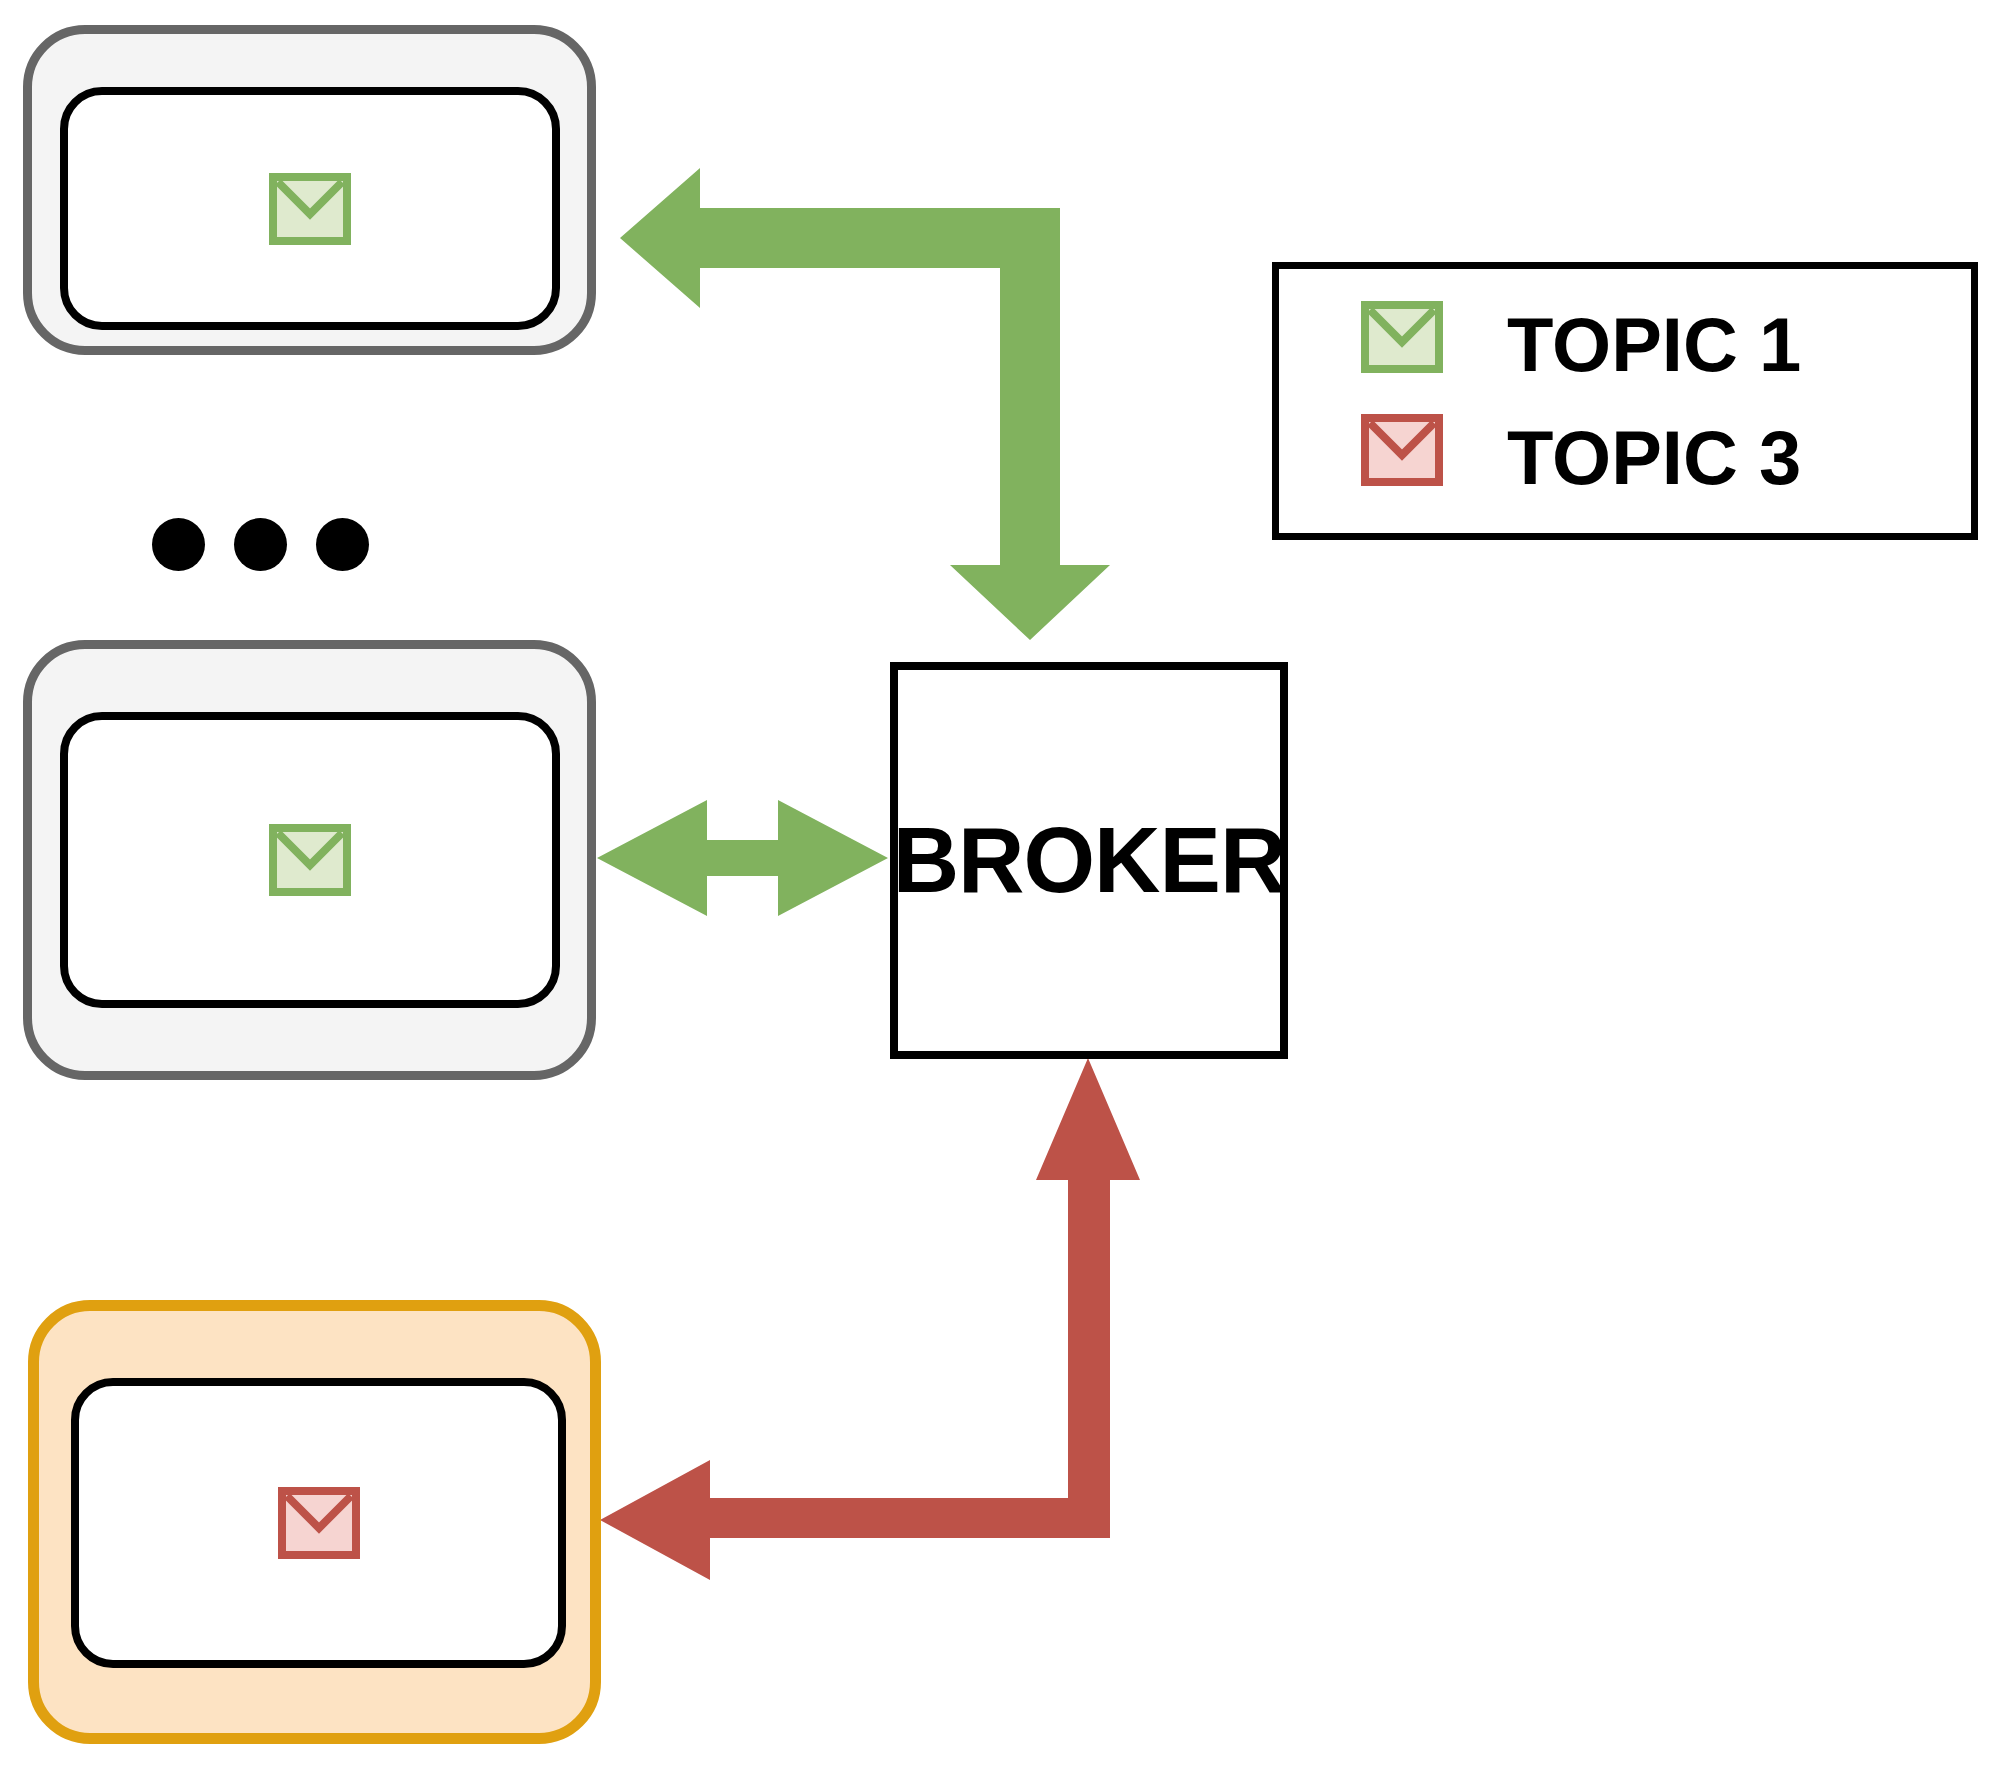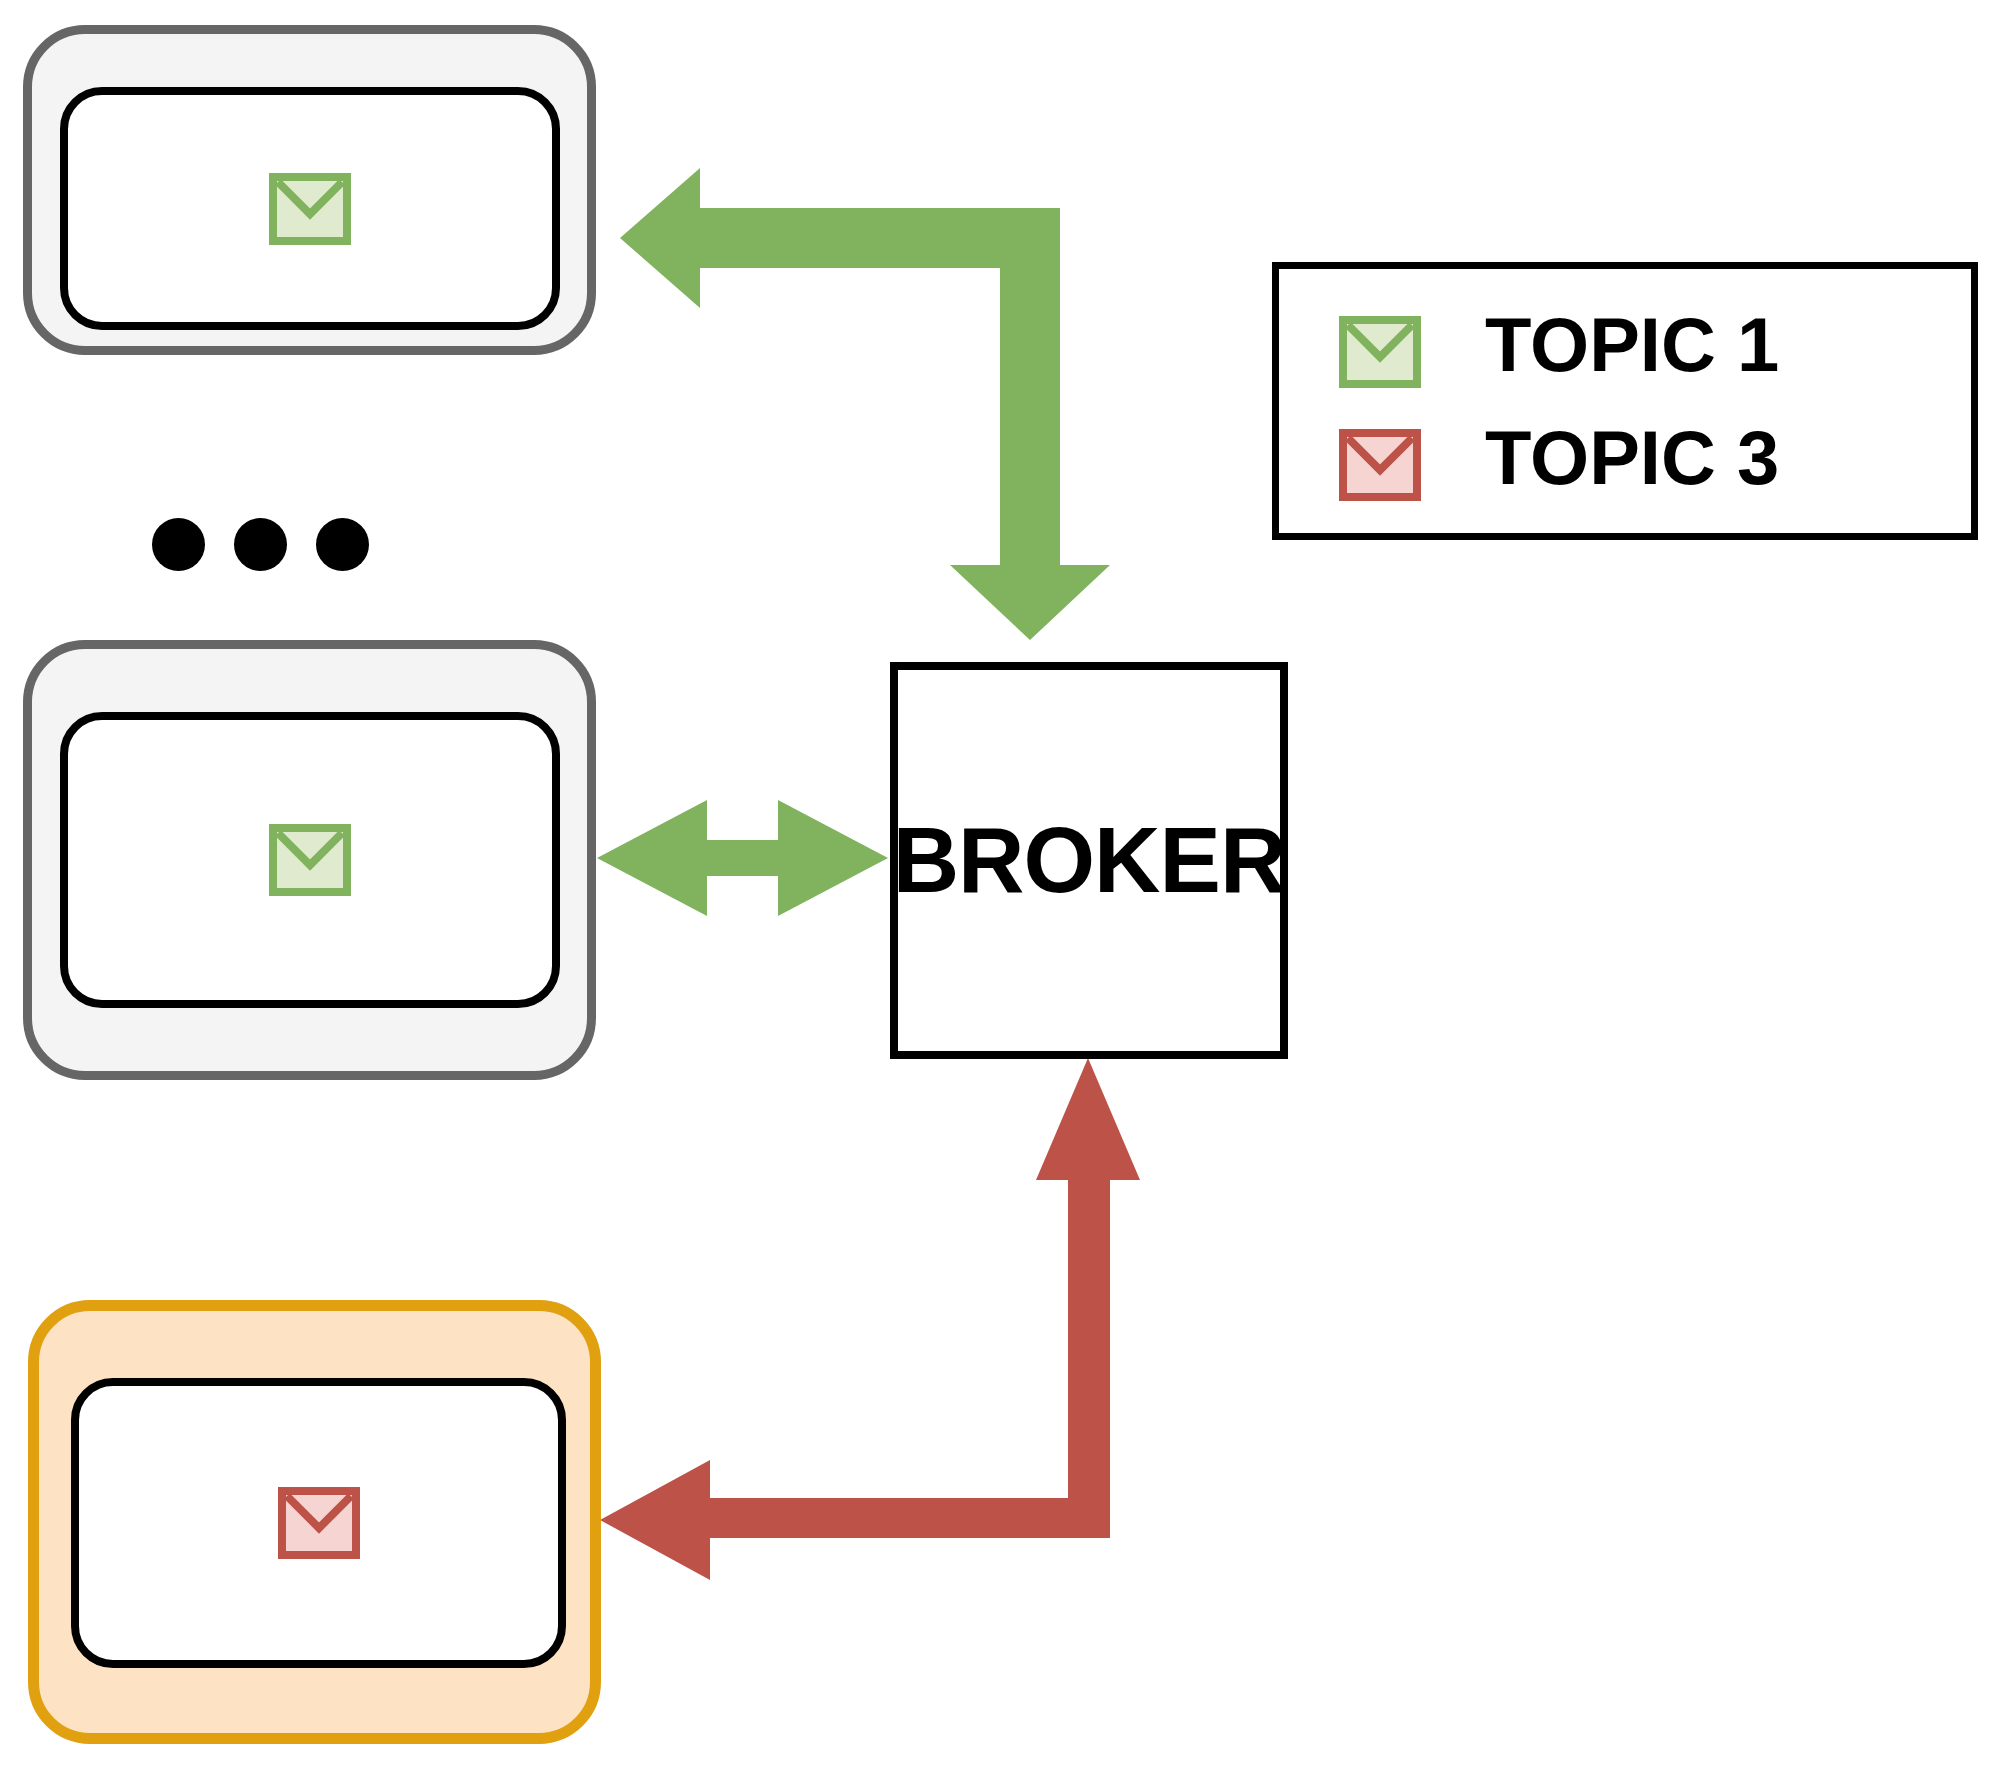--- a/index.html
+++ b/index.html
@@ -93,22 +93,23 @@
     background: #ffffff;
     border: 7px solid #000000;
     display: flex;
     flex-direction: column;
     justify-content: center;
     padding: 14px 0 14px 60px;
     gap: 26px;
   }
   .legend-row {
     display: flex;
-    align-items: flex-end;
+    align-items: flex-start;
     gap: 64px;
+    margin-left: 22px;
   }
   .legend-swatch {
     width: 82px;
     height: 72px;
     flex: 0 0 auto;
   }
   .legend-swatch svg { display: block; width: 100%; height: 100%; }
   .legend-label {
     font-family: "Liberation Sans", sans-serif;
     font-weight: bold;

